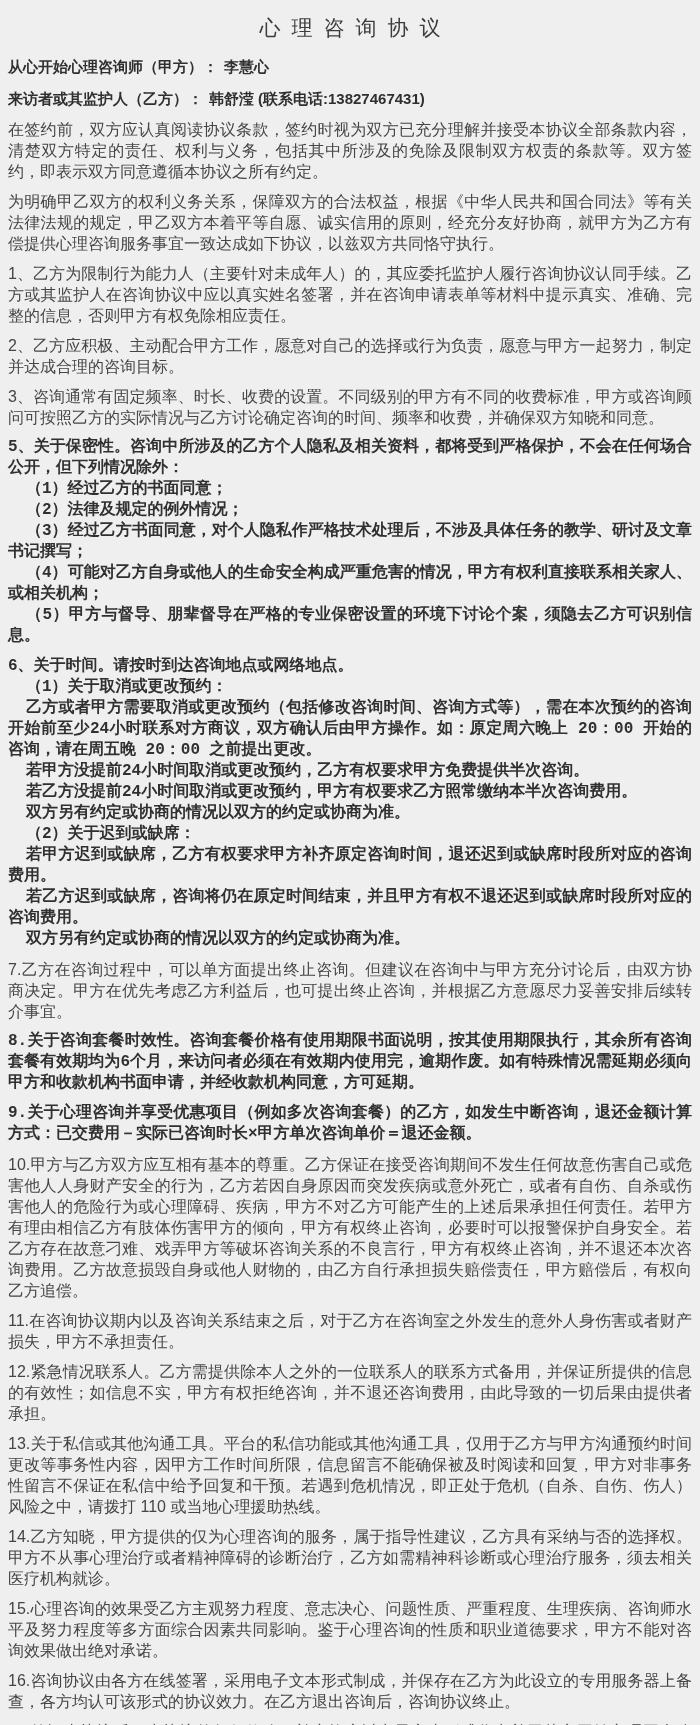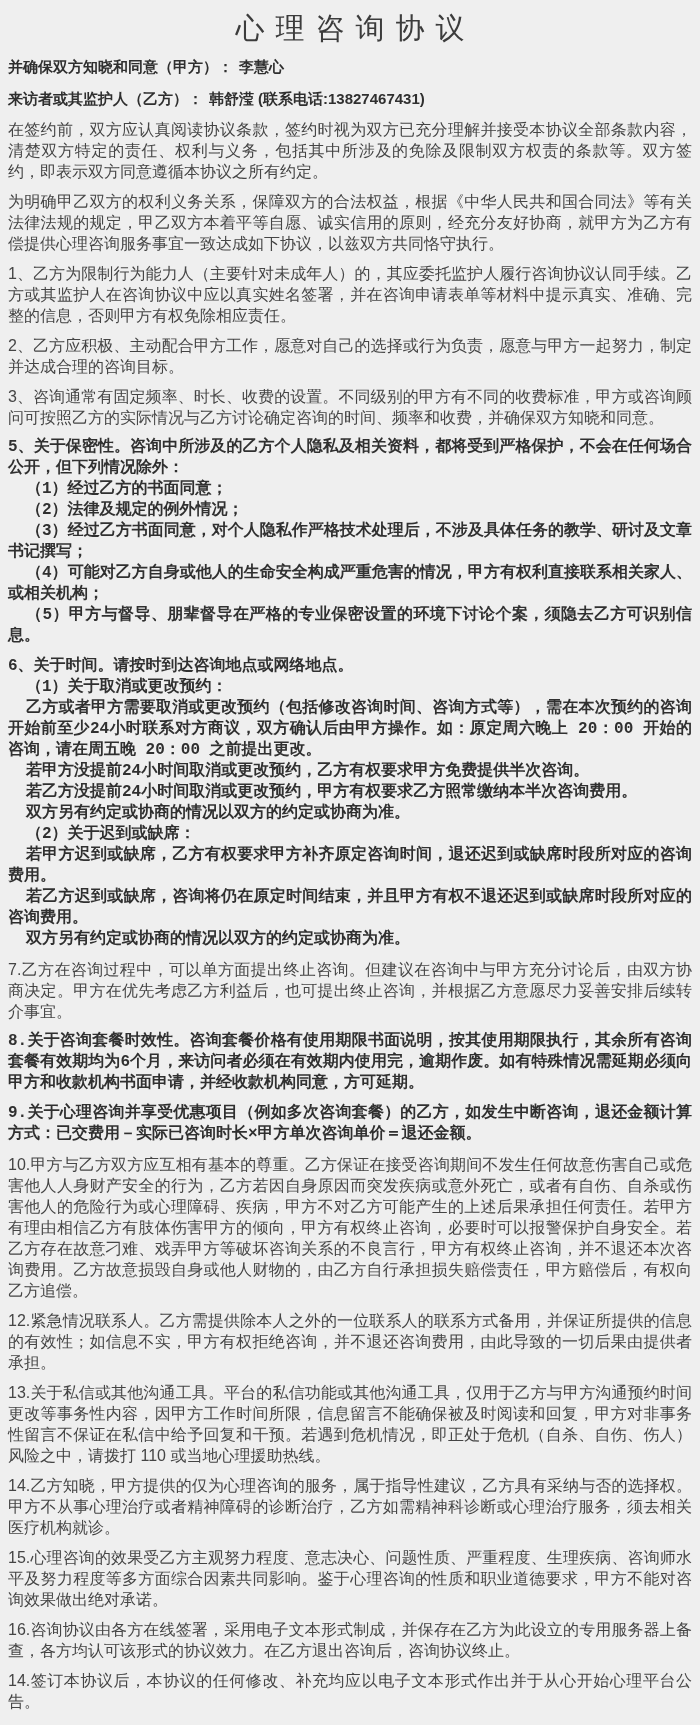--- a/index.html
+++ b/index.html
@@ -5,21 +5,21 @@
   html,body{margin:0;padding:0;}
   body{
     width:700px;height:1725px;overflow:hidden;
     background:#efefef;
     font-family:"Liberation Sans","DejaVu Sans",sans-serif;
     color:#454545;
   }
   .doc{padding:8px 8px 0 8px;}
   .title{
     text-align:center;
-    font-size:29px;
+    font-size:21px;
     letter-spacing:11px;
     padding-left:11px;      
     color:#3c3c3c;
     font-weight:400;
     line-height:36px;
     margin:2px 0 10px 0;
   }
   .party{
     font-size:15px;
     font-weight:700;
@@ -55,21 +55,21 @@
   }
 </style>
 </head>
 <body>
 
 <div class="doc">
 
   <div class="title">心理咨询协议</div>
 
   <div class="party">
-    <span>并确保双方知晓和同意（甲方）：</span><span class="name">李慧心</span>
+    <span>从心开始心理咨询师（甲方）：</span><span class="name">李慧心</span>
   </div>
 
   <div class="party">
     <span>来访者或其监护人（乙方）：</span><span class="name">韩舒滢</span><span class="phone">(联系电话:13827467431)</span>
   </div>
 
   <div class="body-text">
       <p class="para">在签约前，双方应认真阅读协议条款，签约时视为双方已充分理解并接受本协议全部条款内容，清楚双方特定的责任、权利与义务，包括其中所涉及的免除及限制双方权责的条款等。双方签约，即表示双方同意遵循本协议之所有约定。</p>
       <p class="para">为明确甲乙双方的权利义务关系，保障双方的合法权益，根据《中华人民共和国合同法》等有关法律法规的规定，甲乙双方本着平等自愿、诚实信用的原则，经充分友好协商，就甲方为乙方有偿提供心理咨询服务事宜一致达成如下协议，以兹双方共同恪守执行。</p>
       <p class="para">1、乙方为限制行为能力人（主要针对未成年人）的，其应委托监护人履行咨询协议认同手续。乙方或其监护人在咨询协议中应以真实姓名签署，并在咨询申请表单等材料中提示真实、准确、完整的信息，否则甲方有权免除相应责任。</p>
@@ -88,20 +88,21 @@
       <p class="para bold sub">若乙方没提前24小时间取消或更改预约，甲方有权要求乙方照常缴纳本半次咨询费用。</p>
       <p class="para bold sub">双方另有约定或协商的情况以双方的约定或协商为准。</p>
       <p class="para bold sub">（2）关于迟到或缺席：</p>
       <p class="para bold sub">若甲方迟到或缺席，乙方有权要求甲方补齐原定咨询时间，退还迟到或缺席时段所对应的咨询费用。</p>
       <p class="para bold sub">若乙方迟到或缺席，咨询将仍在原定时间结束，并且甲方有权不退还迟到或缺席时段所对应的咨询费用。</p>
       <p class="para bold sub">双方另有约定或协商的情况以双方的约定或协商为准。</p>
       <p class="para">7.乙方在咨询过程中，可以单方面提出终止咨询。但建议在咨询中与甲方充分讨论后，由双方协商决定。甲方在优先考虑乙方利益后，也可提出终止咨询，并根据乙方意愿尽力妥善安排后续转介事宜。</p>
       <p class="para bold">8.关于咨询套餐时效性。咨询套餐价格有使用期限书面说明，按其使用期限执行，其余所有咨询套餐有效期均为6个月，来访问者必须在有效期内使用完，逾期作废。如有特殊情况需延期必须向甲方和收款机构书面申请，并经收款机构同意，方可延期。</p>
       <p class="para bold">9.关于心理咨询并享受优惠项目（例如多次咨询套餐）的乙方，如发生中断咨询，退还金额计算方式：已交费用－实际已咨询时长×甲方单次咨询单价＝退还金额。</p>
       <p class="para">10.甲方与乙方双方应互相有基本的尊重。乙方保证在接受咨询期间不发生任何故意伤害自己或危害他人人身财产安全的行为，乙方若因自身原因而突发疾病或意外死亡，或者有自伤、自杀或伤害他人的危险行为或心理障碍、疾病，甲方不对乙方可能产生的上述后果承担任何责任。若甲方有理由相信乙方有肢体伤害甲方的倾向，甲方有权终止咨询，必要时可以报警保护自身安全。若乙方存在故意刁难、戏弄甲方等破坏咨询关系的不良言行，甲方有权终止咨询，并不退还本次咨询费用。乙方故意损毁自身或他人财物的，由乙方自行承担损失赔偿责任，甲方赔偿后，有权向乙方追偿。</p>
+      <p class="para">11.在咨询协议期内以及咨询关系结束之后，对于乙方在咨询室之外发生的意外人身伤害或者财产损失，甲方不承担责任。</p>
       <p class="para">12.紧急情况联系人。乙方需提供除本人之外的一位联系人的联系方式备用，并保证所提供的信息的有效性；如信息不实，甲方有权拒绝咨询，并不退还咨询费用，由此导致的一切后果由提供者承担。</p>
       <p class="para">13.关于私信或其他沟通工具。平台的私信功能或其他沟通工具，仅用于乙方与甲方沟通预约时间更改等事务性内容，因甲方工作时间所限，信息留言不能确保被及时阅读和回复，甲方对非事务性留言不保证在私信中给予回复和干预。若遇到危机情况，即正处于危机（自杀、自伤、伤人）风险之中，请拨打 110 或当地心理援助热线。</p>
       <p class="para">14.乙方知晓，甲方提供的仅为心理咨询的服务，属于指导性建议，乙方具有采纳与否的选择权。甲方不从事心理治疗或者精神障碍的诊断治疗，乙方如需精神科诊断或心理治疗服务，须去相关医疗机构就诊。</p>
       <p class="para">15.心理咨询的效果受乙方主观努力程度、意志决心、问题性质、严重程度、生理疾病、咨询师水平及努力程度等多方面综合因素共同影响。鉴于心理咨询的性质和职业道德要求，甲方不能对咨询效果做出绝对承诺。</p>
       <p class="para">16.咨询协议由各方在线签署，采用电子文本形式制成，并保存在乙方为此设立的专用服务器上备查，各方均认可该形式的协议效力。在乙方退出咨询后，咨询协议终止。</p>
       <p class="para">14.签订本协议后，本协议的任何修改、补充均应以电子文本形式作出并于从心开始心理平台公告。</p>
     </div>
 
   <div class="sign-label">来访者签字：</div>
 

